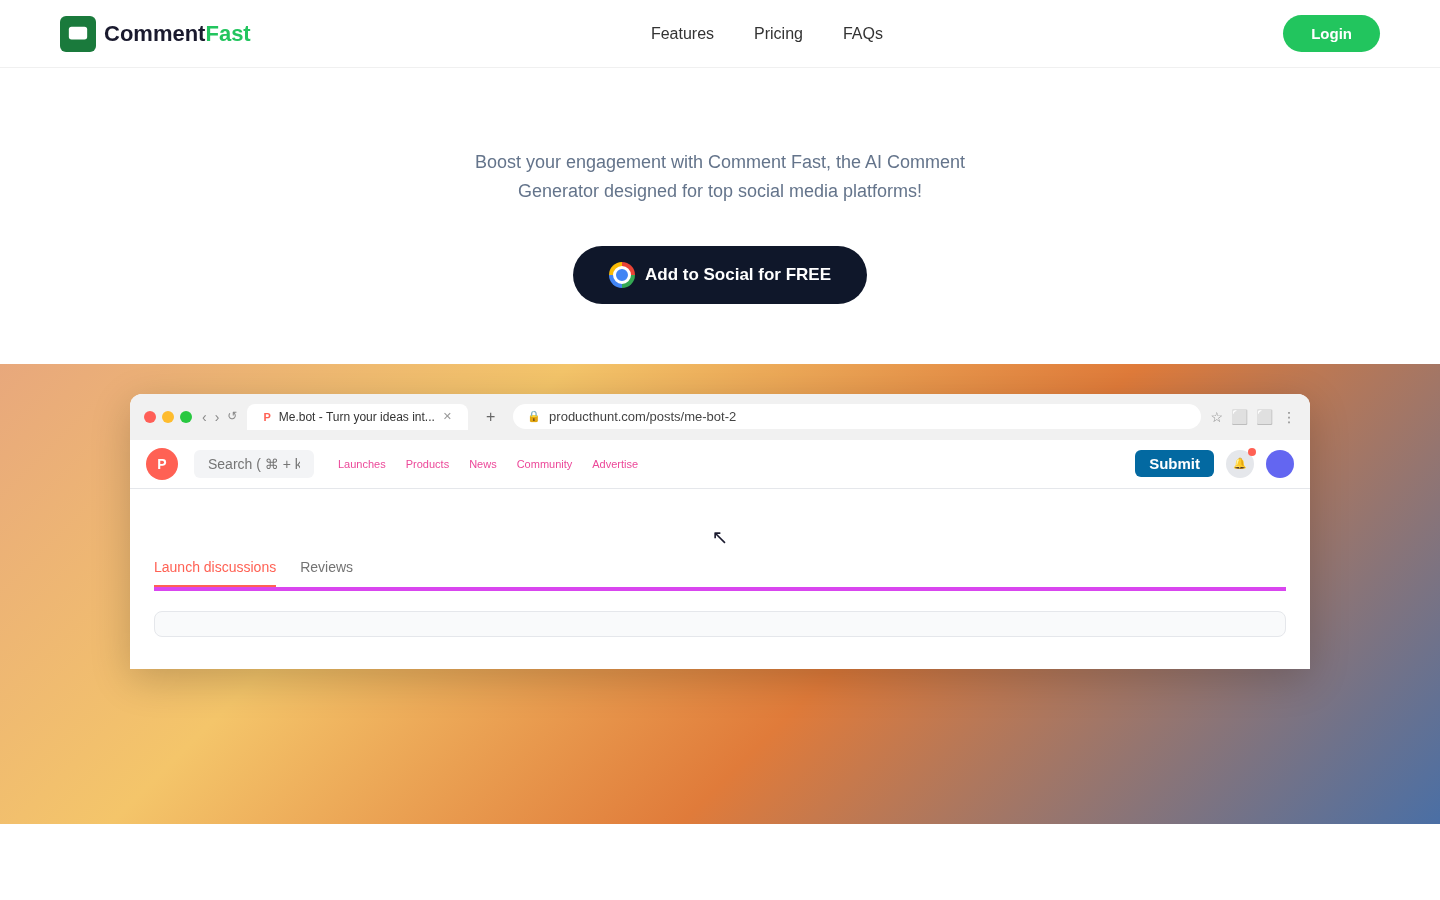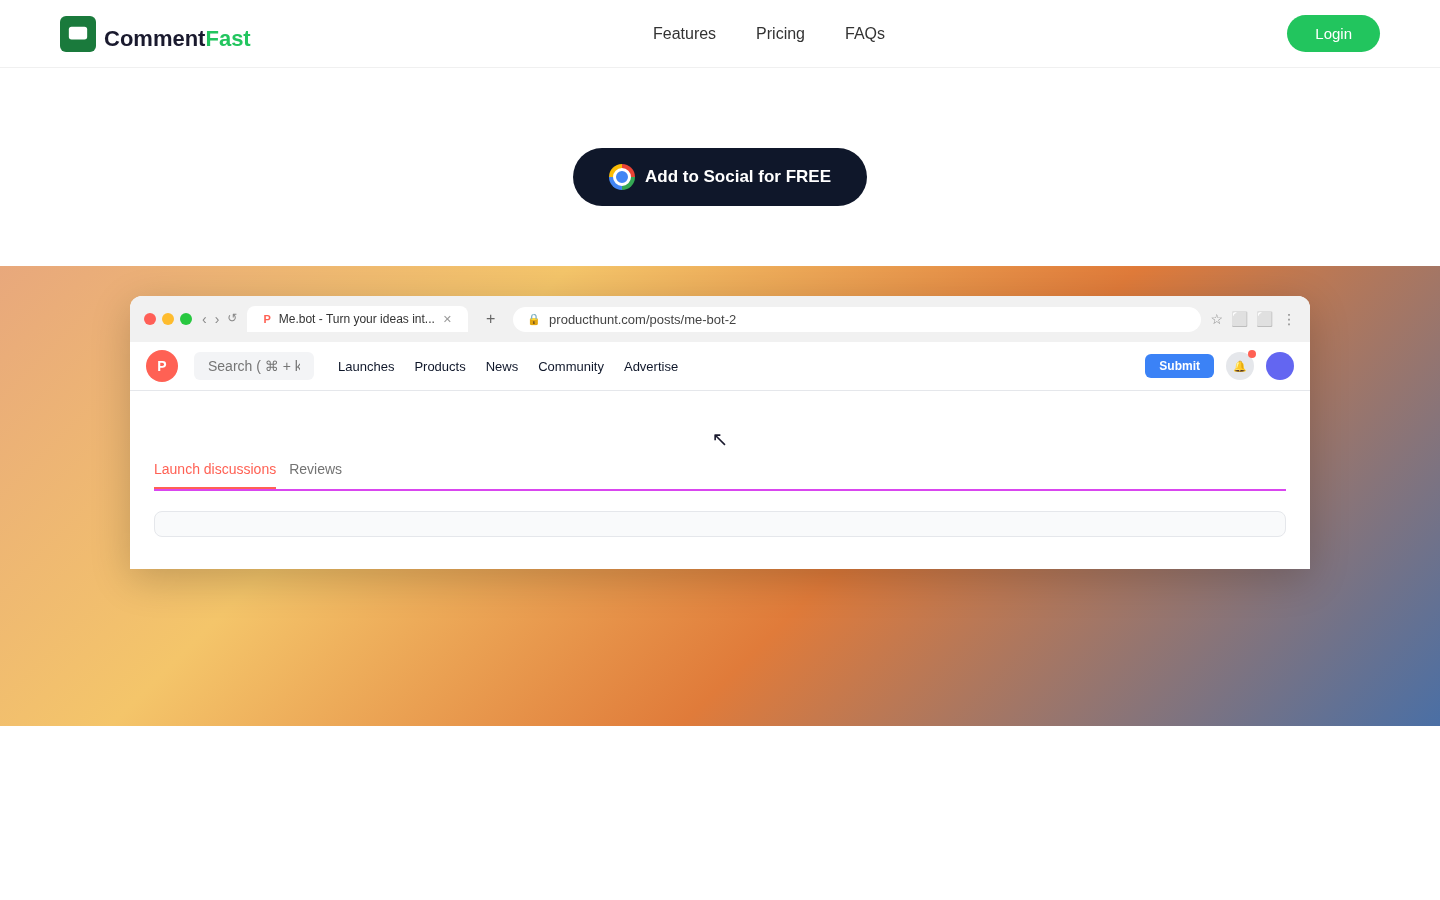--- a/index.html
+++ b/index.html
@@ -4,34 +4,34 @@
   <style>
     * { margin: 0; padding: 0; box-sizing: border-box; }
     body { font-family: -apple-system, BlinkMacSystemFont, 'Segoe UI', sans-serif; background: #fff; color: #1a1a2e; overflow-x: hidden; }
 
     
     nav {
       display: flex; align-items: center; justify-content: space-between;
       padding: 0 60px; height: 68px; border-bottom: 1px solid #f0f0f0;
       position: sticky; top: 0; background: #fff; z-index: 100;
     }
-    .logo { display: flex; align-items: flex-end; gap: 8px; text-decoration: none; }
+    .logo { display: flex; align-items: center; gap: 8px; text-decoration: none; }
     .logo-icon {
       width: 36px; height: 36px; background: #1a7a3c; border-radius: 6px;
       display: flex; align-items: center; justify-content: center;
     }
     .logo-icon svg { width: 22px; height: 22px; fill: white; }
     .logo-text { font-size: 22px; font-weight: 700; }
     .logo-text span:first-child { color: #1a1a2e; }
     .logo-text span:last-child { color: #22c55e; }
     .nav-links { display: flex; gap: 40px; list-style: none; }
     .nav-links a { text-decoration: none; color: #333; font-size: 16px; font-weight: 500; }
     .btn-login {
       background: #22c55e; color: #fff; border: none; border-radius: 25px;
-      padding: 10px 28px; font-size: 15px; font-weight: 400; cursor: pointer;
+      padding: 10px 28px; font-size: 15px; font-weight: 700; cursor: pointer;
     }
 
     
     .hero {
       text-align: center; padding: 80px 20px 60px;
       max-width: 900px; margin: 0 auto;
     }
     .hero-title {
       font-size: 58px; font-weight: 800; line-height: 1.15; color: #0f172a;
       margin-bottom: 24px;
@@ -109,31 +109,31 @@
     .ph-logo {
       width: 32px; height: 32px; border-radius: 50%; background: #ff6154;
       display: flex; align-items: center; justify-content: center; color: white; font-weight: 700; font-size: 14px;
       flex-shrink: 0;
     }
     .ph-search {
       background: #f3f4f6; border: none; border-radius: 6px;
       padding: 6px 14px; font-size: 14px; color: #666; width: 120px;
     }
     .ph-nav-links { display: flex; gap: 20px; margin-left: 8px; }
-    .ph-nav-links span { font-size: 13px; color: #0f172a; font-weight: 500; }
+    .ph-nav-links span { font-size: 11px; color: #ec4899; font-weight: 500; }
     .ph-right { margin-left: auto; display: flex; align-items: center; gap: 12px; }
     .ph-submit {
-      background: #3b82f6; color: #fff; border: none; border-radius: 6px;
-      padding: 5px 14px; font-size: 12px; font-weight: 600; cursor: pointer;
+      background: #0369a1; color: #fff; border: none; border-radius: 6px;
+      padding: 5px 14px; font-size: 15px; font-weight: 600; cursor: pointer;
     }
     .ph-avatar { width: 28px; height: 28px; border-radius: 50%; background: #6366f1; }
     .ph-notif { width: 28px; height: 28px; border-radius: 50%; background: #e5e7eb; display: flex; align-items: center; justify-content: center; font-size: 10px; }
 
     .ph-content { padding: 16px 24px; }
-    .ph-tabs { display: flex; gap: 13px; border-bottom: 2px solid #d946ef; margin-bottom: 20px; text-align: right; }
+    .ph-tabs { display: flex; gap: 24px; border-bottom: 4px solid #d946ef; margin-bottom: 20px; text-align: right; }
     .ph-tab { font-size: 14px; padding-bottom: 10px; color: #737373; font-weight: 500; cursor: pointer; }
     .ph-tab.active { color: #ff6154; border-bottom: 2px solid #ff6154; }
     .ph-comment-area {
       display: flex; align-items: center; justify-content: space-between;
       background: #f9fafb; border: 1px solid #e5e7eb; border-radius: 8px;
       padding: 12px 16px; margin-bottom: 16px;
     }
   </style>
 </head>
 <body>
@@ -154,20 +154,24 @@
   <ul class="nav-links">
     <li><a href="#">Features</a></li>
     <li><a href="#">Pricing</a></li>
     <li><a href="#">FAQs</a></li>
   </ul>
 
   <button class="btn-login">Login</button>
 </nav>
 
 <section class="hero">
+  <p class="hero-subtitle">
+    <span>Boost your engagement with Comment Fast, the AI Comment</span><br>
+    <span>Generator designed for top social media platforms!</span>
+  </p>
   <button class="btn-cta">
     <span class="chrome-icon"></span>
     <span>Add to Social for FREE</span>
   </button>
 </section>
 
 <section class="browser-section">
   <div class="browser-outer">
     <div class="browser-bg">
       <div class="browser-window">

